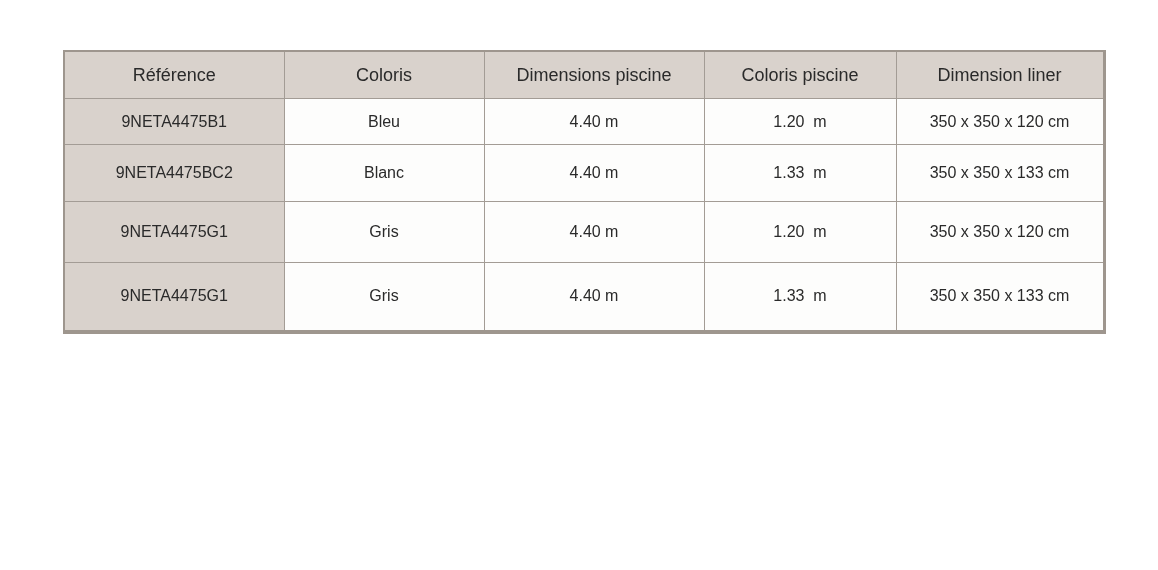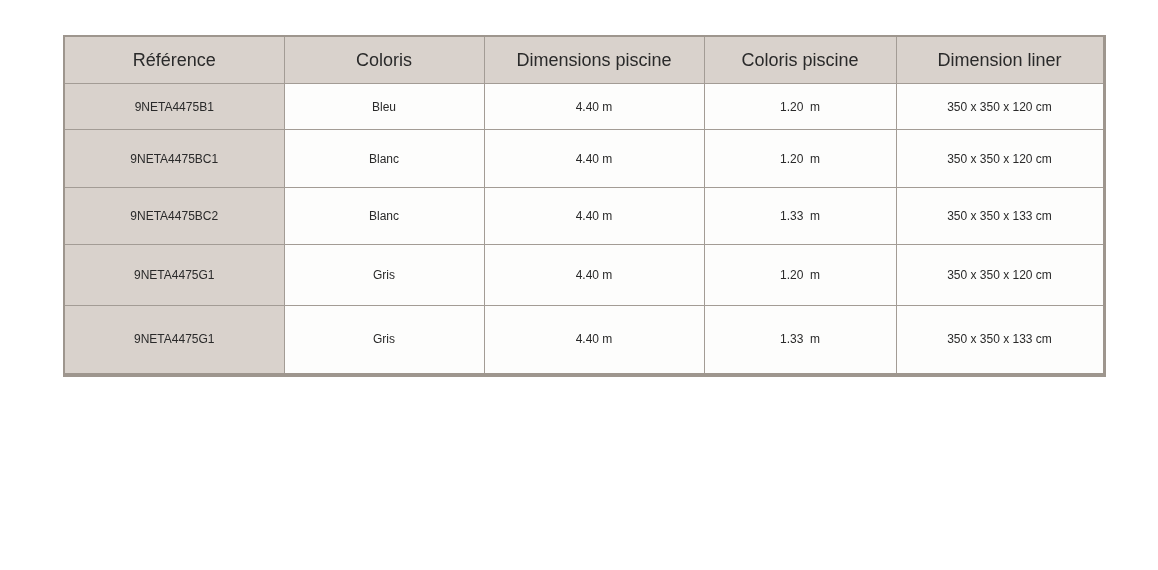--- a/index.html
+++ b/index.html
@@ -15,21 +15,21 @@
   }
   .stage {
     position: relative;
     width: 1158px;
     height: 570px;
     background: #ffffff;
   }
   table.spec-table {
     position: absolute;
     left: 63px;
-    top: 35px;
+    top: 50px;
     border-collapse: collapse;
     table-layout: fixed;
     border: 2px solid #9e968e;
     border-right-width: 3px;
     border-bottom-width: 4px;
   }
   .spec-table th,
   .spec-table td {
     border: 1px solid #a39c95;
     text-align: center;
@@ -40,21 +40,21 @@
     overflow: hidden;
   }
   .spec-table thead th {
     background: #d9d2cc;
     font-weight: 400;
     font-size: 18px;
     height: 46px;
   }
   .spec-table td {
     background: #fdfdfc;
-    font-size: 12px;
+    font-size: 16px;
   }
   .spec-table td.ref-cell {
     background: #d9d2cc;
   }
 </style>
 </head>
 <body>
 
 <div class="stage">
   <table class="spec-table">
@@ -75,27 +75,20 @@
       </tr>
     </thead>
     <tbody>
       <tr style="height:46px">
         <td class="ref-cell">9NETA4475B1</td>
         <td>Bleu</td>
         <td>4.40 m</td>
         <td>1.20  m</td>
         <td>350 x 350 x 120 cm</td>
       </tr>
-      <tr style="height:58px">
-        <td class="ref-cell">9NETA4475BC1</td>
-        <td>Blanc</td>
-        <td>4.40 m</td>
-        <td>1.20  m</td>
-        <td>350 x 350 x 120 cm</td>
-      </tr>
       <tr style="height:57px">
         <td class="ref-cell">9NETA4475BC2</td>
         <td>Blanc</td>
         <td>4.40 m</td>
         <td>1.33  m</td>
         <td>350 x 350 x 133 cm</td>
       </tr>
       <tr style="height:61px">
         <td class="ref-cell">9NETA4475G1</td>
         <td>Gris</td>

